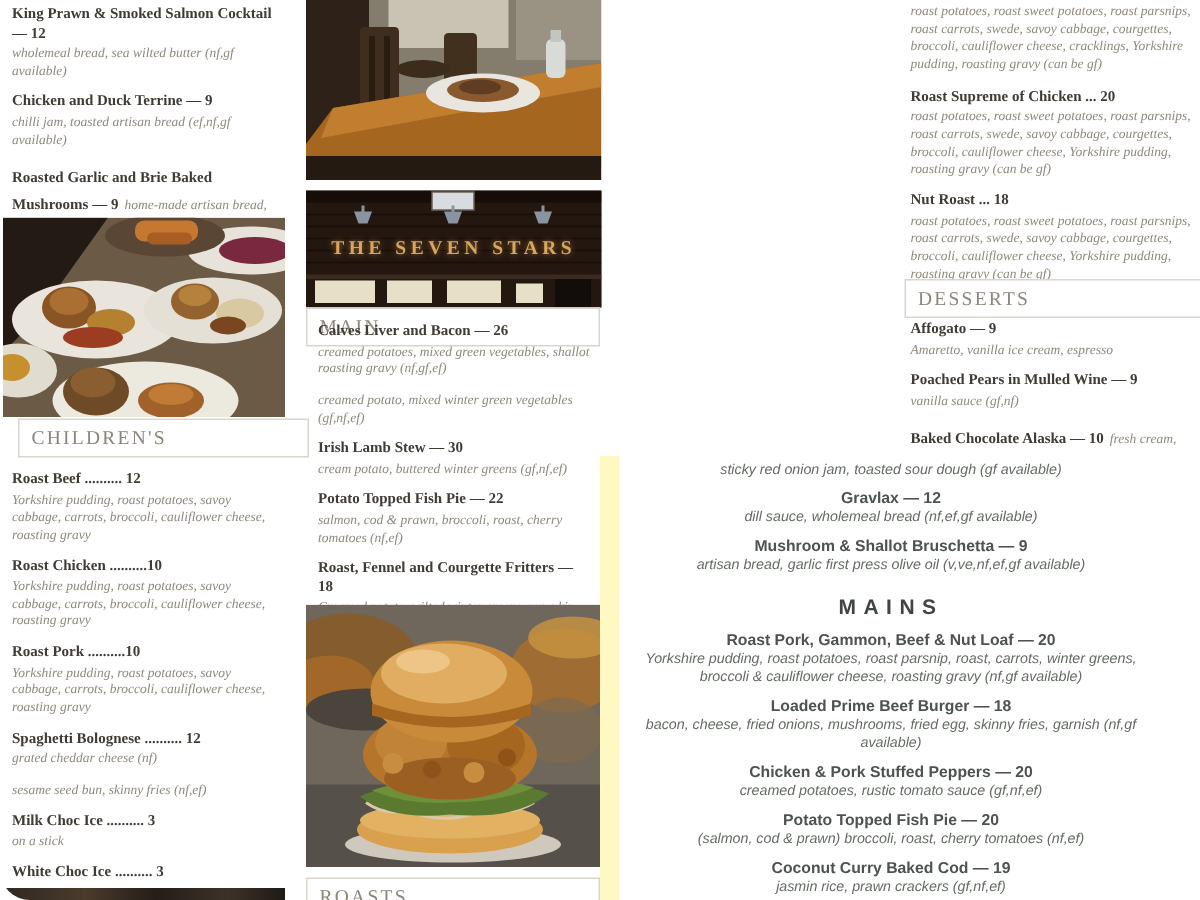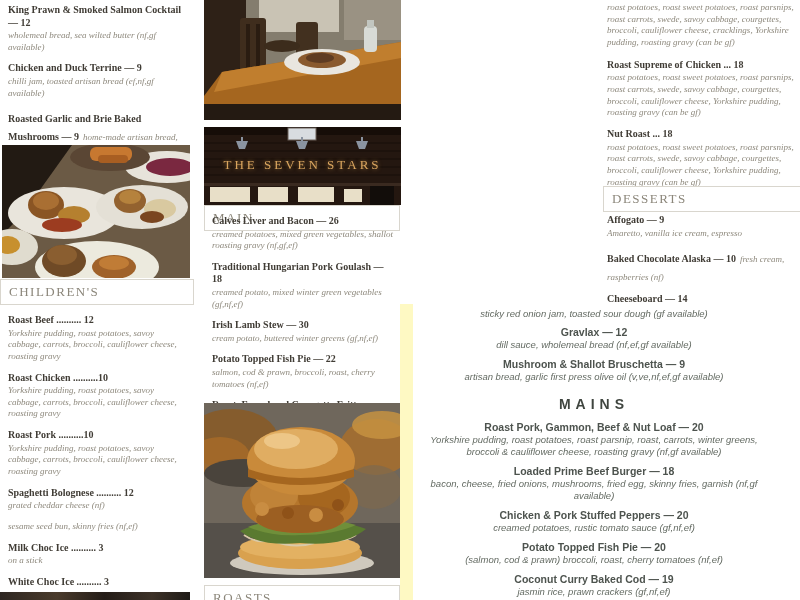--- a/index.html
+++ b/index.html
@@ -1,42 +1,42 @@
 <!DOCTYPE html>
 <html><head>
 <meta charset="utf-8">
 <style>
   html,body{margin:0;padding:0;background:#fff;}
   .canvas{position:relative;width:800px;height:600px;overflow:hidden;background:#fff;
-          font-family:"Liberation Serif",serif;}
+          font-family:"Liberation Serif",serif;border-radius:20px;}
   
   .ti{font-weight:bold;font-size:10px;color:#403c35;margin:0 0 1px 0;line-height:1.25;}
   .de{font-style:italic;font-size:9px;color:#8e897d;margin:0;line-height:1.3;}
   .m-item{margin-bottom:9px;}
   .inline-item p,.inline-item span{display:inline;}
   .h-box{border:1px solid #d9d6ce;color:#8b867a;font-size:13px;letter-spacing:1.5px;
          padding:4px 0 4px 8px;font-weight:normal;background:#fff;}
   
   .col-left{position:absolute;left:8px;top:4px;width:178px;}
   .col-mid-items{position:absolute;left:212px;top:215px;width:182px;}
   .col-right{position:absolute;left:607px;top:2px;width:188px;}
   
-  .box-childrens{position:absolute;left:0;top:279px;width:184px;}
+  .box-childrens{position:absolute;left:12px;top:279px;width:184px;}
   .box-main{position:absolute;left:204px;top:205px;width:186px;}
   .box-desserts{position:absolute;left:603px;top:186px;width:190px;}
   .box-roasts{position:absolute;left:204px;top:585px;width:186px;}
   .children-list{position:absolute;left:8px;top:314px;width:178px;}
   
   .photo{position:absolute;overflow:hidden;}
   .photo svg{display:block;}
   .photo-roast{left:2px;top:145px;width:188px;height:133px;}
   .photo-table{left:204px;top:0px;width:197px;height:120px;}
   .photo-sign{left:204px;top:127px;width:197px;height:78px;background:#241710;}
   .sign-text{position:absolute;left:0;top:30px;width:100%;text-align:center;
-             font-family:"Liberation Serif",serif;font-weight:normal;font-size:13px;
+             font-family:"Liberation Serif",serif;font-weight:bold;font-size:13px;
              letter-spacing:3px;color:#d9a55f;text-shadow:0 0 4px rgba(255,190,90,.55);}
   .photo-burger{left:204px;top:403px;width:197px;height:175px;}
   .photo-strip{position:absolute;left:0px;top:592px;width:190px;height:8px;
                background:linear-gradient(90deg,#2e2722,#4a3b2c 30%,#241d18 55%,#3d3228 80%,#1e1a16);}
   
   .overlay{position:absolute;left:400px;top:304px;width:352px;height:303px;
            background:#fef9c3;z-index:5;}
   .ov-page{position:absolute;left:13px;top:0px;width:362px;height:303px;background:#fff;
            text-align:center;font-family:"Liberation Sans",sans-serif;padding-top:4px;
            box-sizing:border-box;}
@@ -189,21 +189,20 @@
   </div>
 
   <div class="h-box box-main">MAIN</div>
 
   <div class="col-mid-items">
     <div class="m-item">
       <p class="ti">Calves Liver and Bacon — 26</p>
       <p class="de">creamed potatoes, mixed green vegetables, shallot roasting gravy (nf,gf,ef)</p>
     </div>
     <div class="m-item">
-      <p class="ti">Traditional Hungarian Pork Goulash — 18</p>
       <p class="de">creamed potato, mixed winter green vegetables (gf,nf,ef)</p>
     </div>
     <div class="m-item">
       <p class="ti">Irish Lamb Stew — 30</p>
       <p class="de">cream potato, buttered winter greens (gf,nf,ef)</p>
     </div>
     <div class="m-item">
       <p class="ti">Potato Topped Fish Pie — 22</p>
       <p class="de">salmon, cod &amp; prawn, broccoli, roast, cherry tomatoes (nf,ef)</p>
     </div>
@@ -246,35 +245,39 @@
       <ellipse cx="78" cy="38" rx="18" ry="8" fill="#edc687"></ellipse>
       <path d="M44 66 q52 18 106 0 l0 8 q-52 16 -106 0 z" fill="#a5661f"></path>
     </svg>
   </div>
 
   <div class="h-box box-roasts">ROASTS</div>
 
   <div class="col-right">
     <p class="de" style="margin-bottom:10px">roast potatoes, roast sweet potatoes, roast parsnips, roast carrots, swede, savoy cabbage, courgettes, broccoli, cauliflower cheese, cracklings, Yorkshire pudding, roasting gravy (can be gf)</p>
     <div class="m-item">
-      <p class="ti">Roast Supreme of Chicken ... 18</p>
+      <p class="ti">Roast Supreme of Chicken ... 20</p>
       <p class="de">roast potatoes, roast sweet potatoes, roast parsnips, roast carrots, swede, savoy cabbage, courgettes, broccoli, cauliflower cheese, Yorkshire pudding, roasting gravy (can be gf)</p>
     </div>
     <div class="m-item">
       <p class="ti">Nut Roast ... 18</p>
       <p class="de">roast potatoes, roast sweet potatoes, roast parsnips, roast carrots, swede, savoy cabbage, courgettes, broccoli, cauliflower cheese, Yorkshire pudding, roasting gravy (can be gf)</p>
     </div>
   </div>
 
   <div class="h-box box-desserts">DESSERTS</div>
 
   <div style="position:absolute;left:607px;top:214px;width:188px;">
     <div class="m-item">
       <p class="ti">Affogato — 9</p>
       <p class="de">Amaretto, vanilla ice cream, espresso</p>
+    </div>
+    <div class="m-item">
+      <p class="ti">Poached Pears in Mulled Wine — 9</p>
+      <p class="de">vanilla sauce (gf,nf)</p>
     </div>
     <div class="m-item inline-item">
       <p class="ti">Baked Chocolate Alaska — 10</p>
       <span> </span>
       <p class="de">fresh cream, raspberries (nf)</p>
     </div>
     <p class="ti">Cheeseboard — 14</p>
   </div>
 
   <div class="overlay">

